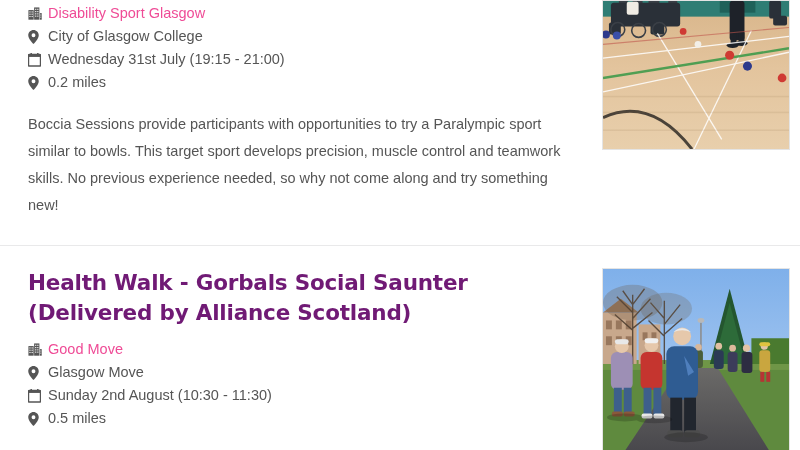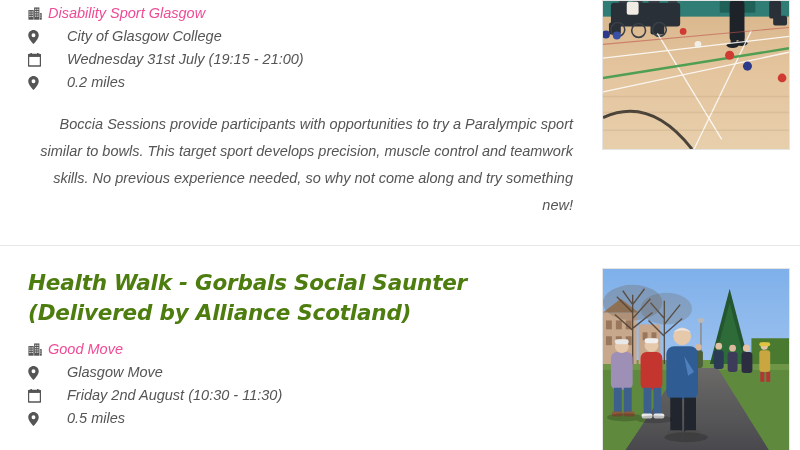--- a/index.html
+++ b/index.html
@@ -13,21 +13,20 @@
     overflow: hidden;
     font-family: "Liberation Sans", sans-serif;
     color: #555555;
     -webkit-font-smoothing: antialiased;
   }
 
   .page {
     position: relative;
     width: 800px;
     height: 316px;
-    font-style: italic;
   }
 
   
   .event-card {
     position: relative;
     padding: 0 10px 0 28px;
     box-sizing: border-box;
   }
   .event-card + .event-card {
     border-top: 1px solid #e9e9ea;
@@ -43,21 +42,21 @@
   .card-text {
     width: 545px;
     flex: 0 0 545px;
   }
 
   .event-title {
     font-family: "DejaVu Sans", sans-serif;
     font-size: 21.5px;
     line-height: 30px;
     font-weight: bold;
-    color: #4d7c0f;
+    color: #701a75;
     margin: 0 0 10px 0;
     letter-spacing: -0.2px;
   }
 
   
   .meta-list {
     margin: 0;
     padding: 0;
     list-style: none;
   }
@@ -71,35 +70,34 @@
   .meta-icon {
     flex: 0 0 20px;
     width: 20px;
     height: 23px;
     display: flex;
     align-items: center;
     justify-content: flex-start;
     color: #555555;
   }
   .meta-icon svg { display: block; }
-  .meta-text { white-space: nowrap; margin-left: 19px; }
+  .meta-text { white-space: nowrap; }
   .meta-link {
     color: #ef4b96;
     text-decoration: none;
     white-space: nowrap;
   }
 
   
   .event-desc {
     font-size: 14.5px;
     line-height: 27px;
     color: #555555;
     margin: 17px 0 0 0;
     max-width: 545px;
-    text-align: right;
   }
 
   
   .thumb {
     flex: 0 0 188px;
     width: 188px;
     box-sizing: border-box;
     border: 1px solid #e4e4e4;
     background: #f3f3f3;
     overflow: hidden;
@@ -304,21 +302,21 @@
 
           <li class="meta-row">
             <span class="meta-icon">
               <svg width="13" height="14" viewBox="0 0 14 15" aria-hidden="true">
                 <rect x="0.5" y="1.6" width="13" height="12.4" rx="1" fill="none" stroke="#555555" stroke-width="1.6"></rect>
                 <rect x="0.5" y="1.6" width="13" height="2.6" fill="#555555"></rect>
                 <rect x="2.6" y="0" width="1.7" height="3" fill="#555555"></rect>
                 <rect x="9.7" y="0" width="1.7" height="3" fill="#555555"></rect>
               </svg>
             </span>
-            <span class="meta-text">Friday 2nd August (10:30 - 11:30)</span>
+            <span class="meta-text">Sunday 2nd August (10:30 - 11:30)</span>
           </li>
 
           <li class="meta-row">
             <span class="meta-icon">
               <svg width="11" height="14" viewBox="0 0 12 16" fill="#555555" aria-hidden="true">
                 <path d="M6 0C2.7 0 0 2.7 0 6c0 4.3 6 10 6 10s6-5.7 6-10c0-3.3-2.7-6-6-6zm0 8.2A2.2 2.2 0 1 1 6 3.8a2.2 2.2 0 0 1 0 4.4z"></path>
               </svg>
             </span>
             <span class="meta-text">0.5 miles</span>
           </li>

